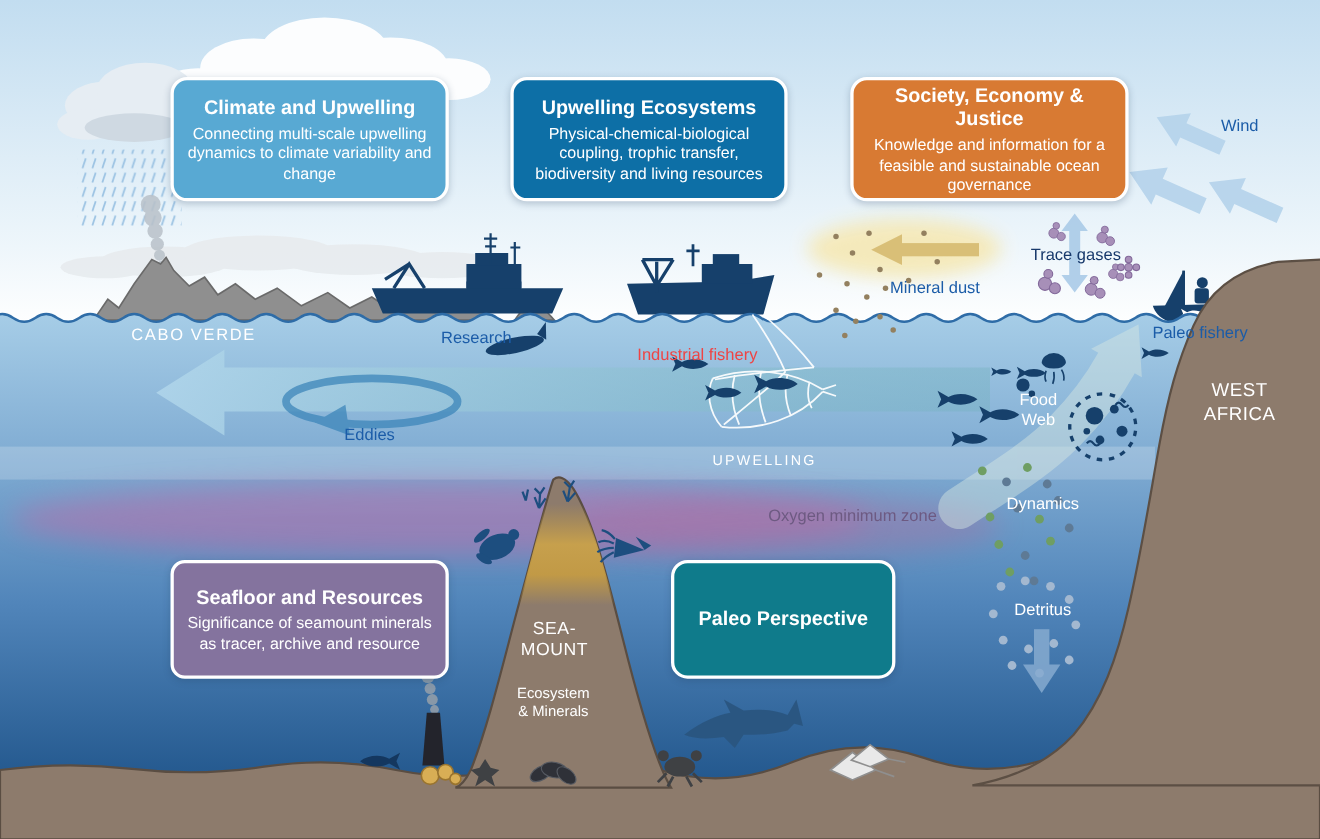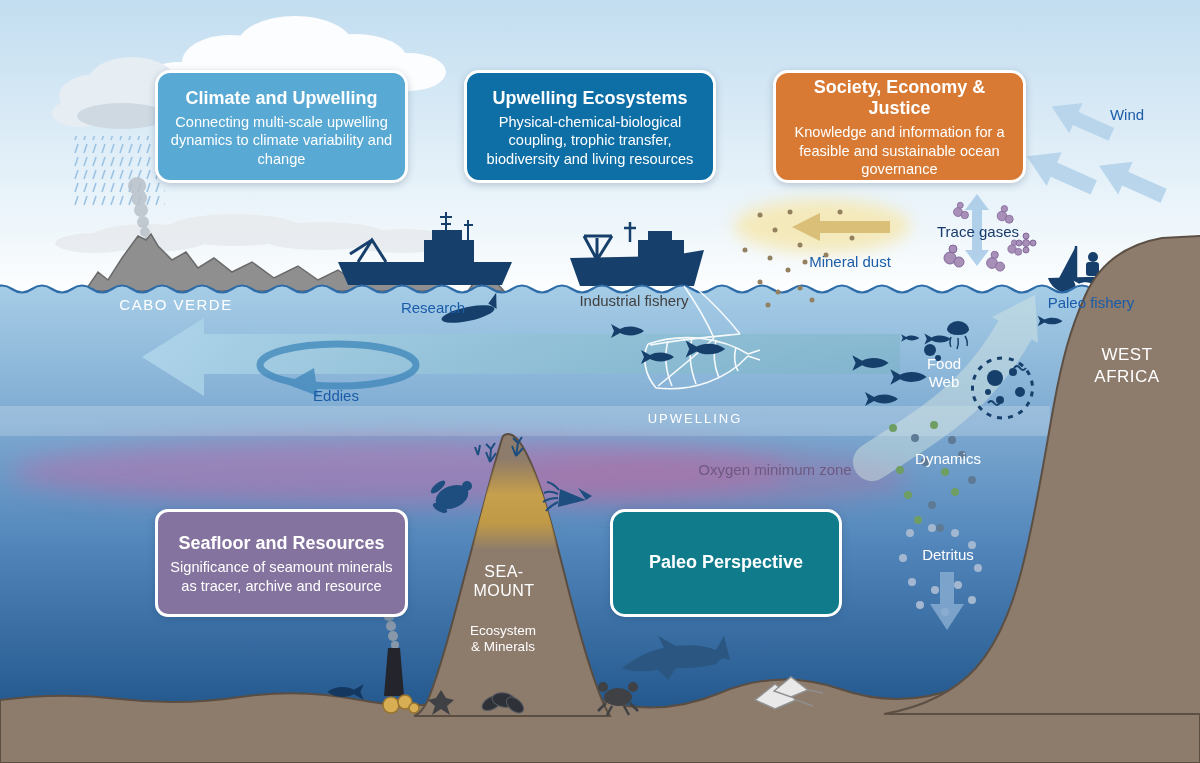--- a/index.html
+++ b/index.html
@@ -375,27 +375,27 @@
   <div class="b">Knowledge and information for a feasible and sustainable ocean governance</div>
 </div>
 <div class="theme-box" style="left: 464px; top: 70px; width: 252px; height: 113px; background: rgb(13, 111, 166);">
   <div class="t">Upwelling Ecosystems</div>
   <div class="b">Physical-chemical-biological coupling, trophic transfer, biodiversity and living resources</div>
 </div>
 <div class="theme-box" style="left: 155px; top: 509px; width: 253px; height: 108px; background: rgb(132, 115, 158); border-radius: 13px;">
   <div class="t">Seafloor and Resources</div>
   <div class="b">Significance of seamount minerals as tracer, archive and resource</div>
 </div>
-<div class="theme-box" style="left: 610px; top: 509px; width: 232px; height: 108px; background: rgb(15, 123, 139);">
+<div class="theme-box" style="left: 610px; top: 509px; width: 204px; height: 108px; background: rgb(15, 123, 139);">
   <div class="t">Paleo Perspective</div>
 </div>
 
 <div class="lbl caps" style="left: 176px; top: 296px; color: rgb(255, 255, 255);">CABO VERDE</div>
 <div class="lbl" style="left: 433px; top: 299px; color: rgb(27, 92, 168);">Research</div>
-<div class="lbl" style="left: 634px; top: 292px; color: #404040;">Industrial fishery</div>
+<div class="lbl" style="left: 634px; top: 314px; color: #ef4444;">Industrial fishery</div>
 <div class="lbl" style="left: 1091px; top: 294px; color: rgb(27, 92, 168);">Paleo fishery</div>
 <div class="lbl big" style="left: 1127px; top: 344px; color: rgb(255, 255, 255);">WEST
 AFRICA</div>
 <div class="lbl" style="left: 1127px; top: 106px; color: rgb(27, 92, 168);">Wind</div>
 <div class="lbl" style="left: 850px; top: 253px; color: rgb(27, 92, 168);">Mineral dust</div>
 <div class="lbl" style="left: 978px; top: 223px; color: rgb(24, 57, 107);">Trace gases</div>
 <div class="lbl" style="left: 336px; top: 387px; color: rgb(27, 92, 168);">Eddies</div>
 <div class="lbl upw" style="left: 695px; top: 411px; color: rgb(255, 255, 255);">UPWELLING</div>
 <div class="lbl" style="left: 775px; top: 461px; color: rgb(109, 90, 130);">Oxygen minimum zone</div>
 <div class="lbl" style="left: 944px; top: 355px; color: rgb(255, 255, 255);">Food

